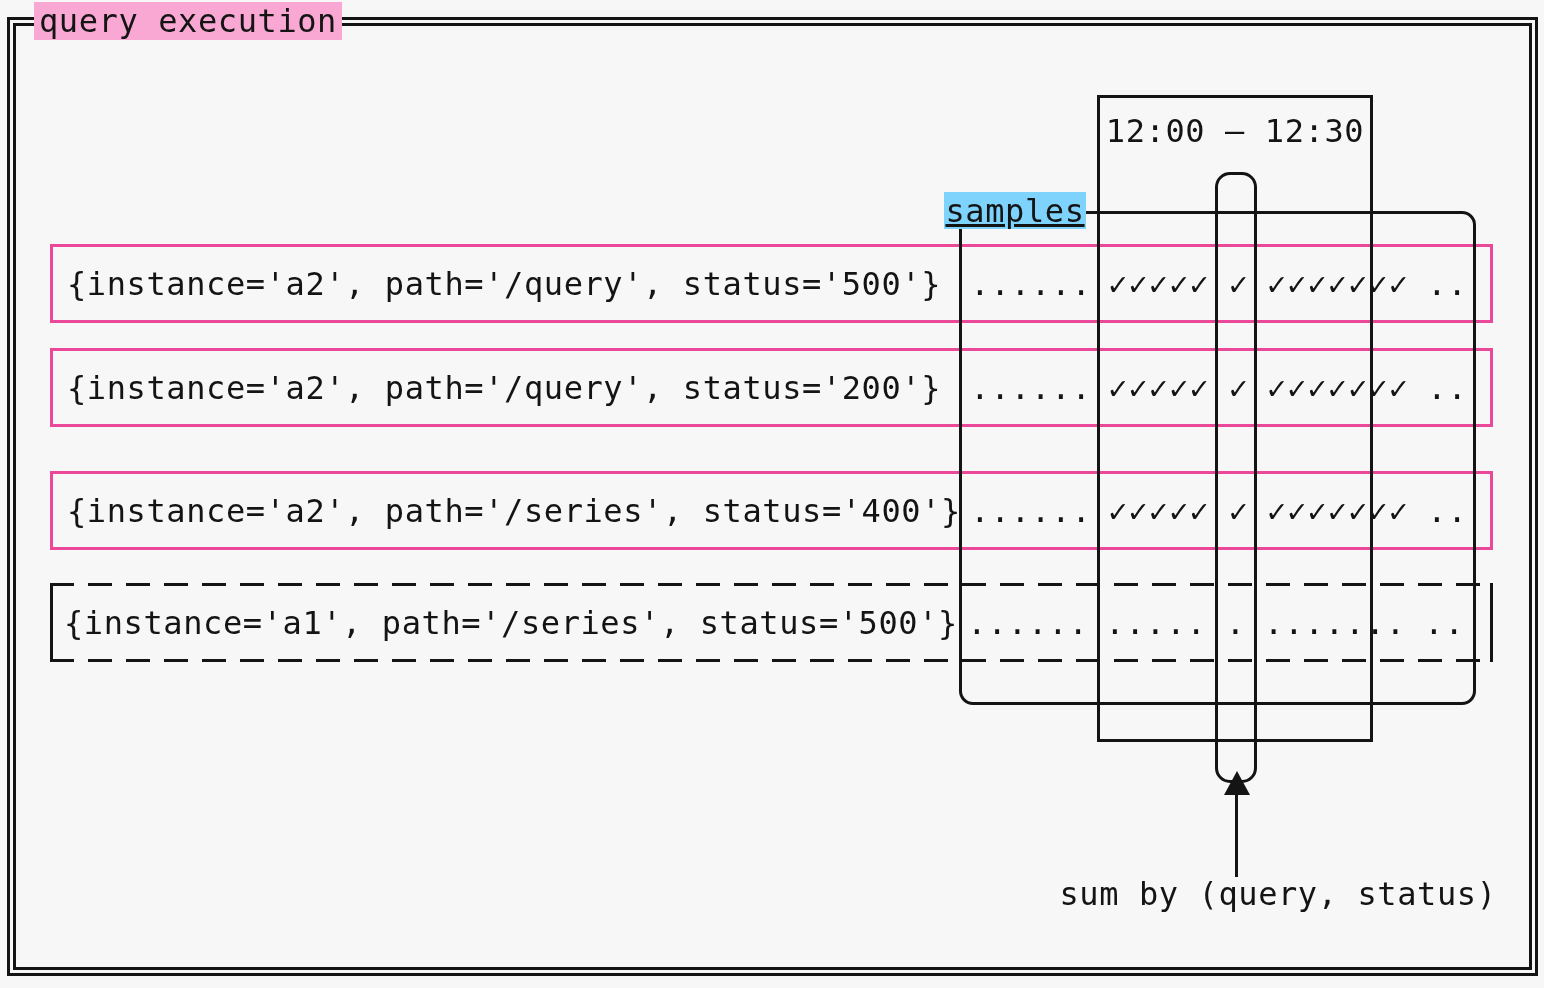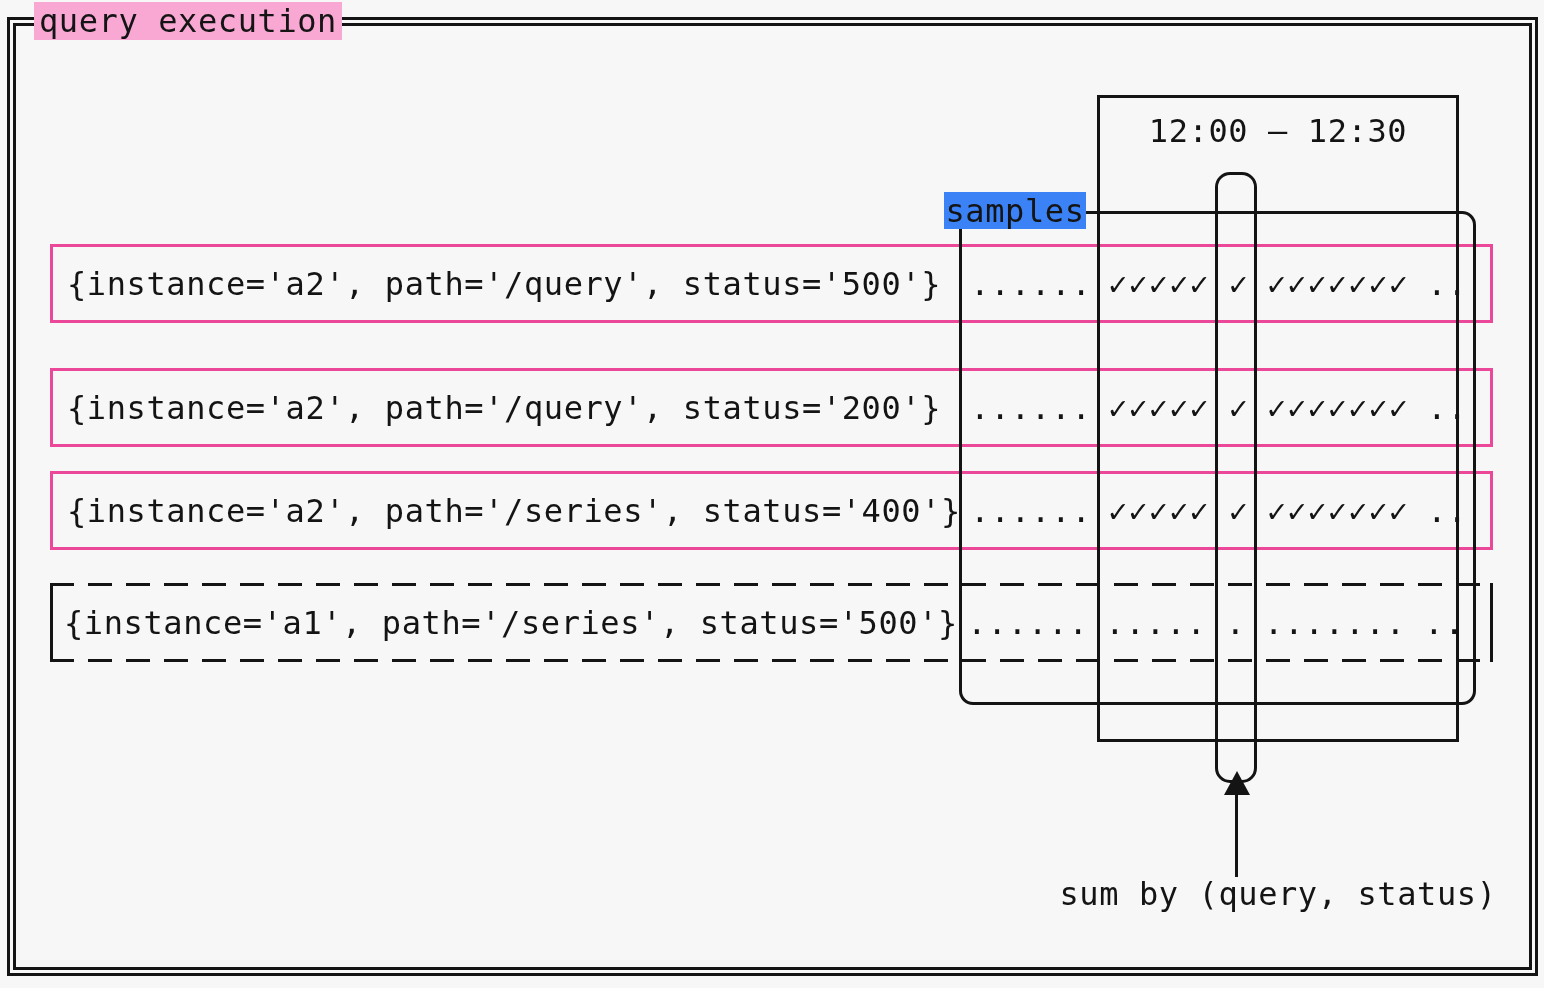--- a/index.html
+++ b/index.html
@@ -41,30 +41,30 @@
     top:0;height:100%;display:flex;align-items:center;justify-content:center;
     font-size:32px;letter-spacing:1px;white-space:pre;
   }
   .cell-a{left:909px;width:138px;}
   .cell-b{left:1047px;width:118px;}
   .cell-c{left:1165px;width:42px;}
   .cell-d{left:1207px;width:156px;}
   .cell-e{left:1363px;width:63px;}
   
   .samples-bracket{left:959px;top:211px;width:517px;height:494px;border:3px solid #141414;border-radius:14px;z-index:2;}
-  .time-window{left:1097px;top:95px;width:362px;height:647px;border:3px solid #141414;z-index:2;}
+  .time-window{left:1097px;top:95px;width:276px;height:647px;border:3px solid #141414;z-index:2;}
   .time-window-label{
     left:0;top:14px;width:100%;text-align:center;
     font-size:32px;letter-spacing:0.6px;white-space:pre;
   }
   .step-pill{left:1215px;top:172px;width:42px;height:611px;border:3px solid #141414;border-radius:15px;z-index:3;}
   .samples-label{
-    left:944px;top:192px;width:142px;height:37px;background:#3b82f6;z-index:5;
+    left:944px;top:192px;width:142px;height:37px;background:#7dd3fc;z-index:5;
     display:flex;align-items:center;justify-content:center;
-    font-size:32px;letter-spacing:0.6px;white-space:pre;
+    font-size:32px;letter-spacing:0.6px;white-space:pre;text-decoration:underline;
   }
   .arrow-head{
     left:1224px;top:771px;width:0;height:0;z-index:6;
     border-left:13px solid rgba(0,0,0,0);
     border-right:13px solid rgba(0,0,0,0);
     border-bottom:24px solid #141414;
   }
   .arrow-shaft{left:1235px;top:793px;width:3px;height:84px;background:#141414;z-index:6;}
   .aggregation-label{
     left:1068px;top:874px;width:420px;height:40px;z-index:4;
@@ -81,21 +81,21 @@
 
 <div class="abs row solid" style="top:244px">
   <div class="abs row-label">{instance='a2', path='/query', status='500'}</div>
   <div class="abs cell cell-a">......</div>
   <div class="abs cell cell-b">✓✓✓✓✓</div>
   <div class="abs cell cell-c">✓</div>
   <div class="abs cell cell-d">✓✓✓✓✓✓✓</div>
   <div class="abs cell cell-e">..</div>
 </div>
 
-<div class="abs row solid" style="top:368px">
+<div class="abs row solid" style="top:348px">
   <div class="abs row-label">{instance='a2', path='/query', status='200'}</div>
   <div class="abs cell cell-a">......</div>
   <div class="abs cell cell-b">✓✓✓✓✓</div>
   <div class="abs cell cell-c">✓</div>
   <div class="abs cell cell-d">✓✓✓✓✓✓✓</div>
   <div class="abs cell cell-e">..</div>
 </div>
 
 <div class="abs row solid" style="top:471px">
   <div class="abs row-label">{instance='a2', path='/series', status='400'}</div>

